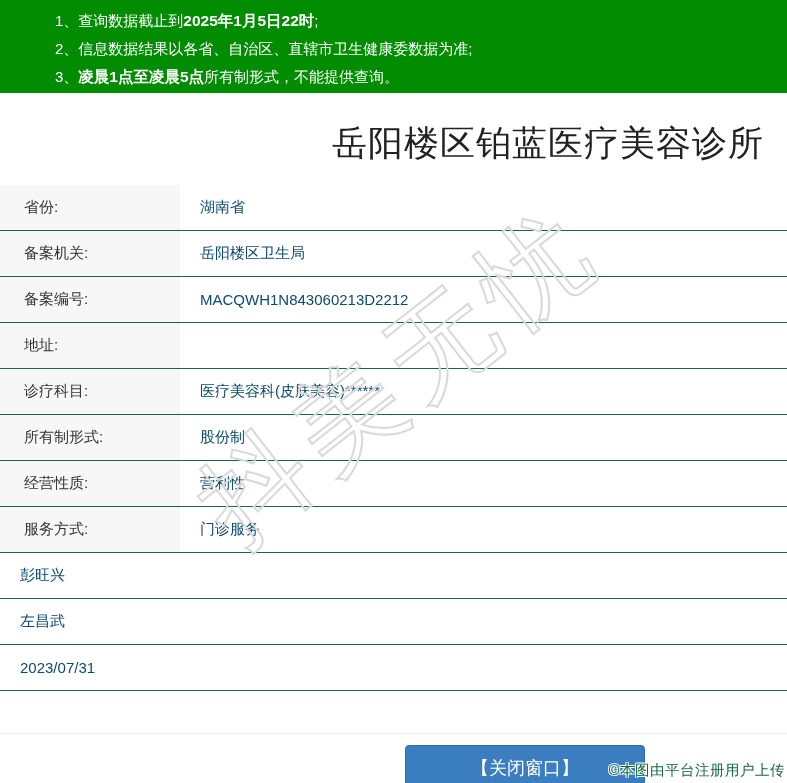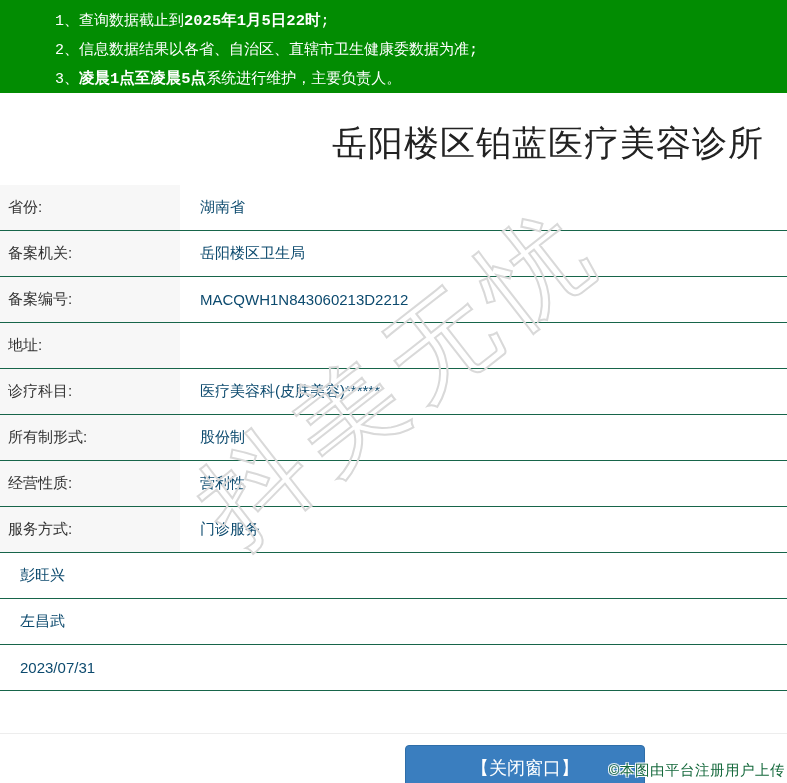--- a/index.html
+++ b/index.html
@@ -15,21 +15,20 @@
     position: absolute; top: 0; left: 0;
     width: 787px; height: 93px;
     background: #028C02;
     color: #ffffff;
     padding: 7px 0 0 55px;
   }
   .notice-line {
     font-size: 15px;
     line-height: 28px;
     white-space: nowrap;
-    font-family: Liberation Mono, monospace;
   }
   .notice-line b { font-weight: 700; font-size: 15.5px; }
   
   .page-title {
     position: absolute; top: 120px; left: 0;
     width: 787px;
     padding-left: 309px;
     text-align: center;
     font-size: 35px;
     color: #222222;
@@ -46,21 +45,21 @@
     height: 46px;
     border-bottom: 1px solid #17654A;
     align-items: center;
   }
   .field-label {
     width: 180px;
     height: 100%;
     background: #f7f7f7;
     display: flex;
     align-items: center;
-    padding-left: 8px;
+    padding-left: 24px;
     font-size: 15px;
     color: #333333;
     flex-shrink: 0;
   }
   .field-value {
     padding-left: 20px;
     font-size: 15px;
     color: #0c4a6e;
     white-space: nowrap;
   }
@@ -109,21 +108,21 @@
     z-index: 7;
     white-space: nowrap;
   }
 </style>
 </head>
 <body>
 
 <div class="notice">
   <div class="notice-line"><span>1、</span><span>查询数据截止到</span><b>2025年1月5日22时</b><span>;</span></div>
   <div class="notice-line"><span>2、</span><span>信息数据结果以各省、自治区、直辖市卫生健康委数据为准;</span><b></b><span></span></div>
-  <div class="notice-line"><span>3、</span><span></span><b>凌晨1点至凌晨5点</b><span>系统进行维护，主要负责人。</span></div>
+  <div class="notice-line"><span>3、</span><span></span><b>凌晨1点至凌晨5点</b><span>所有制形式，不能提供查询。</span></div>
 </div>
 
 <div class="page-title">岳阳楼区铂蓝医疗美容诊所</div>
 
 <div class="info-table">
   <div class="info-row">
     <div class="field-label">省份:</div>
     <div class="field-value">湖南省</div>
   </div>
   <div class="info-row">

